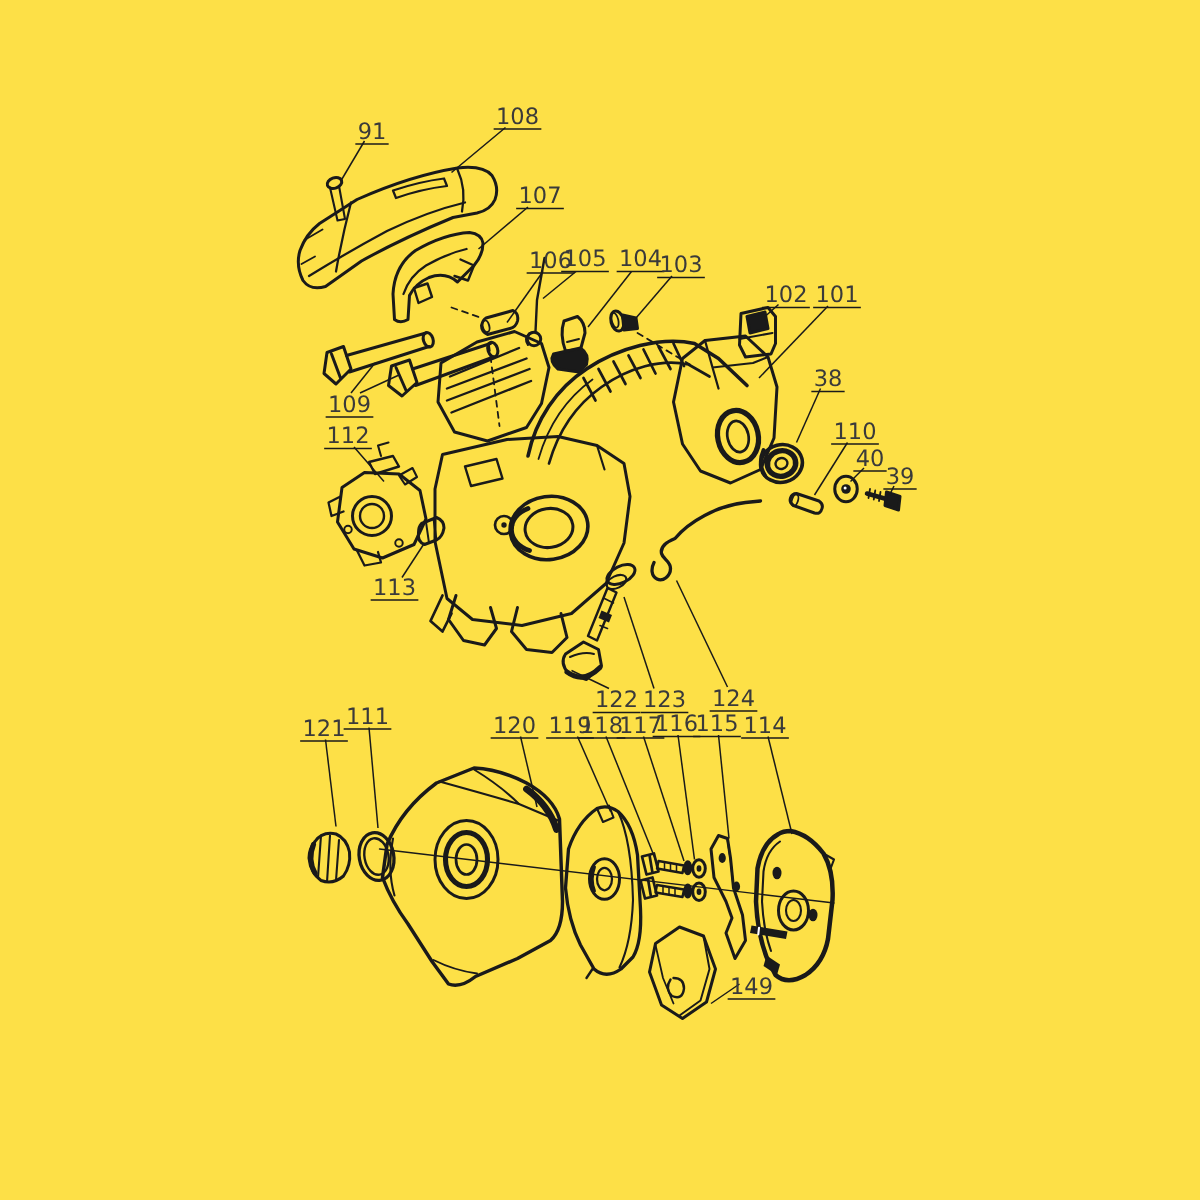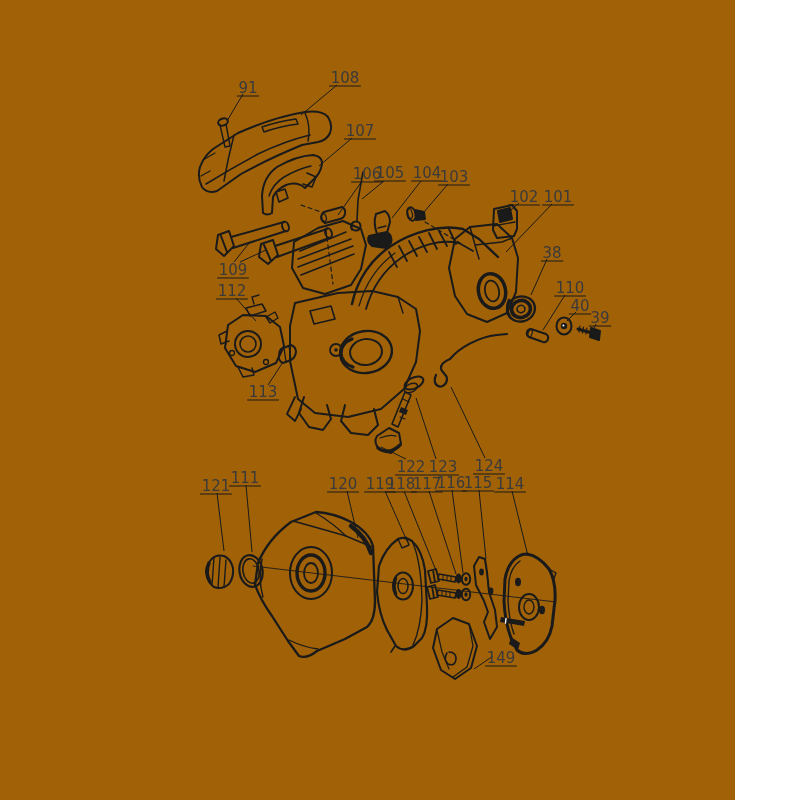--- a/index.html
+++ b/index.html
@@ -1,16 +1,16 @@
 <!DOCTYPE html>
 <html><head>
 <meta charset="utf-8">
 <style>
   html,body{margin:0;padding:0;background:#fff;}
-  #canvas{position:relative;width:735px;height:800px;background:#a16207;overflow:hidden;
+  #canvas{position:relative;width:800px;height:800px;background:#fde047;overflow:hidden;
           font-family:"Liberation Sans", sans-serif;}
   svg{position:absolute;left:0;top:0;}
   .part-label-text{font-family:"DejaVu Sans", "Liberation Sans", sans-serif;}
 </style>
 </head>
 <body>
 
 <div id="canvas">
 <svg width="800" height="800" viewBox="0 0 800 800">
 

